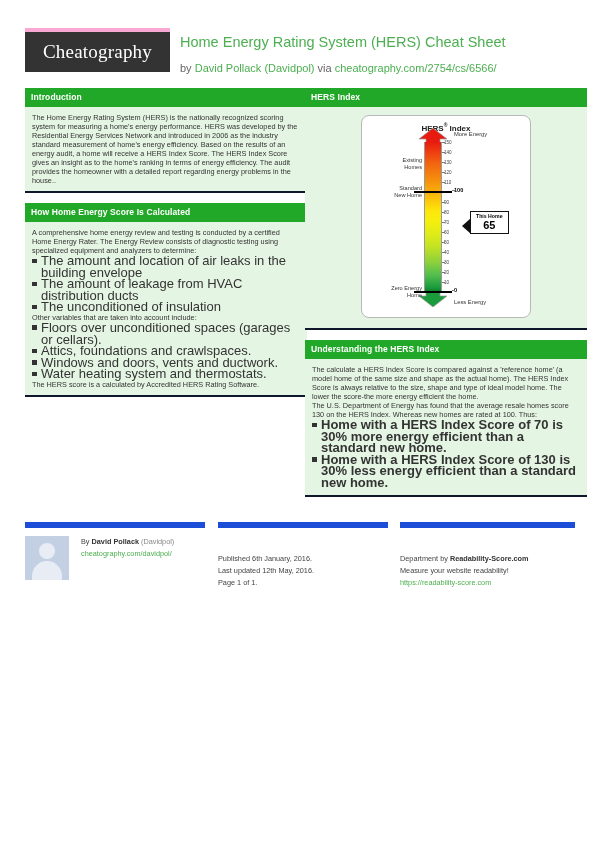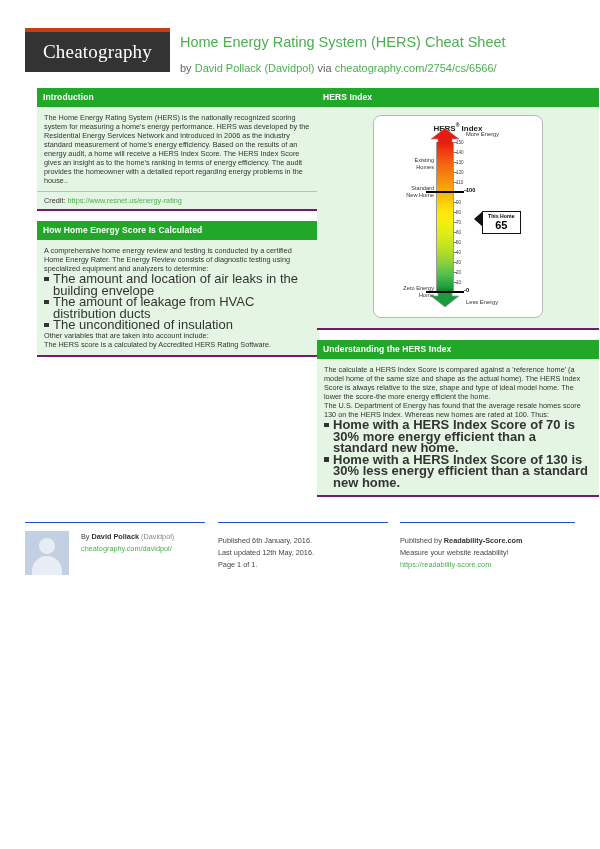--- a/index.html
+++ b/index.html
@@ -8,21 +8,21 @@
     width: 600px; height: 849px;
     background: #ffffff;
     font-family: "Liberation Sans", sans-serif;
   }
   .page { position: relative; width: 600px; height: 849px; background:#fff; }
 
   
   .header { position:absolute; left:0; top:0; width:600px; height:80px; }
   .logo-box {
     position:absolute; left:25px; top:28px; width:145px; height:44px;
-    background:#333333; border-top:4px solid #c2410c;
+    background:#333333; border-top:4px solid #f9a8d4;
     display:flex; align-items:center; justify-content:center;
   }
   .logo-text {
     font-family:"Liberation Serif", serif; color:#ffffff;
     font-size:19px; letter-spacing:0.2px;
   }
   .head-title {
     position:absolute; left:180px; top:34px;
     font-size:14.5px; color:#4caf50; font-weight:400; white-space:nowrap;
   }
@@ -31,21 +31,21 @@
     font-size:11px; color:#666666; white-space:nowrap;
   }
   .head-by .lnk { color:#4caf50; }
 
   
   .col { position:absolute; width:270px; }
   .col-left { left:25px; top:88px; }
   .col-right { left:305px; top:88px; }
 
   
-  .card { width:282px; margin-bottom:10px; background:#e5f5e3; border-bottom:2px solid #701a75;margin-left:12px; }
+  .card { width:282px; margin-bottom:10px; background:#e5f5e3; border-bottom:2px solid #0f172a; }
   .card-head {
     background:#22a829; color:#ffffff; font-size:8.5px; font-weight:bold;
     padding:4px 6px 5px 6px; letter-spacing:0.1px;
   }
   .card-body { padding:6px 6px 6px 7px; }
   .card-body p {
     margin:0 0 0 0; font-size:7.3px; line-height:9px; color:#333333;
   }
   .card-body p.tight { margin:0; }
   .credit-row {
@@ -108,36 +108,36 @@
   .sidelabel {
     position:absolute; right:108px; width:54px; text-align:right;
     font-size:5.6px; color:#333; line-height:7px;
   }
   .enlabel {
     position:absolute; left:92px; font-size:5.8px; color:#333;
   }
 
   .callout {
     position:absolute; left:100px; top:95px;
-    display:flex; align-items:flex-start;
+    display:flex; align-items:flex-end;
   }
   .callout .tri {
     width:0; height:0; border-top:8px solid transparent;
     border-bottom:8px solid transparent; border-right:9px solid #111;
   }
   .callout .box {
     background:#fff; border:1.5px solid #111; padding:1px 5px 2px 5px;
     text-align:center; margin-left:-1px;
   }
   .callout .box .t1 { font-size:5.2px; font-weight:bold; color:#000; line-height:7px; }
   .callout .box .t2 { font-size:11px; font-weight:bold; color:#000; line-height:11px; }
 
   
   .footer { position:absolute; left:0; top:522px; width:600px; }
-  .fcol { position:absolute; top:0; padding-top:12px; border-top:1px solid #1d4ed8; }
+  .fcol { position:absolute; top:0; padding-top:25px; border-top:6px solid #1d4ed8; }
   .f1 { left:25px; width:180px; }
   .f2 { left:218px; width:170px; }
   .f3 { left:400px; width:175px; }
   .fcol .ln { font-size:7.3px; line-height:12px; color:#444; }
   .fcol .ln b { color:#333; }
   .fcol .lnk { color:#4caf50; }
   .fcol .muted { color:#888; }
   .avatar {
     position:absolute; left:0px; top:8px; width:44px; height:44px;
     background:#c3cfe2; overflow:hidden;
@@ -167,35 +167,38 @@
     </div>
   </div>
 
   <div class="col col-left">
 
     <div class="card">
       <div class="card-head">Introduction</div>
       <div class="card-body">
         <p>The Home Energy Rating System (HERS) is the nationally recognized scoring system for measuring a home's energy performance. HERS was developed by the Residential Energy Services Network and introduced in 2006 as the industry standard measurement of home's energy efficiency. Based on the results of an energy audit, a home will receive a HERS Index Score. The HERS Index Score gives an insight as to the home's ranking in terms of energy efficiency. The audit provides the homeowner with a detailed report regarding energy problems in the house..</p>
       </div>
-      <div class="credit-row">
-        <span>Credit: </span><span class="lnk">https://www.resnet.us/energy-rating</span>
-      </div>
     </div>
 
     <div class="card">
       <div class="card-head">How Home Energy Score Is Calculated</div>
       <div class="card-body">
         <p>A comprehensive home energy review and testing is conducted by a certified Home Energy Rater. The Energy Review consists of diagnostic testing using specialized equipment and analyzers to determine:</p>
         <ul class="bul">
           <li>The amount and location of air leaks in the building envelope</li>
           <li>The amount of leakage from HVAC distribution ducts</li>
           <li>The unconditioned of insulation</li>
         </ul>
         <p class="tight">Other variables that are taken into account include:</p>
+        <ul class="bul">
+          <li>Floors over unconditioned spaces (garages or cellars).</li>
+          <li>Attics, foundations and crawlspaces.</li>
+          <li>Windows and doors, vents and ductwork.</li>
+          <li>Water heating system and thermostats.</li>
+        </ul>
         <p class="tight">The HERS score is a calculated by Accredited HERS Rating Software.</p>
       </div>
     </div>
 
   </div>
 
   <div class="col col-right">
 
     <div class="card">
       <div class="card-head">HERS Index</div>
@@ -295,21 +298,21 @@
     </div>
 
     <div class="fcol f2">
       <div class="ln">Published 6th January, 2016.</div>
       <div class="ln">Last updated 12th May, 2016.</div>
       <div class="ln">Page 1 of 1.</div>
     </div>
 
     <div class="fcol f3">
       <div class="ln">
-        <span>Published by </span><b>Readability-Score.com</b>
+        <span>Department by </span><b>Readability-Score.com</b>
       </div>
       <div class="ln">Measure your website readability!</div>
       <div class="ln">
         <span class="lnk">https://readability-score.com</span>
       </div>
     </div>
 
   </div>
 
 </div>

